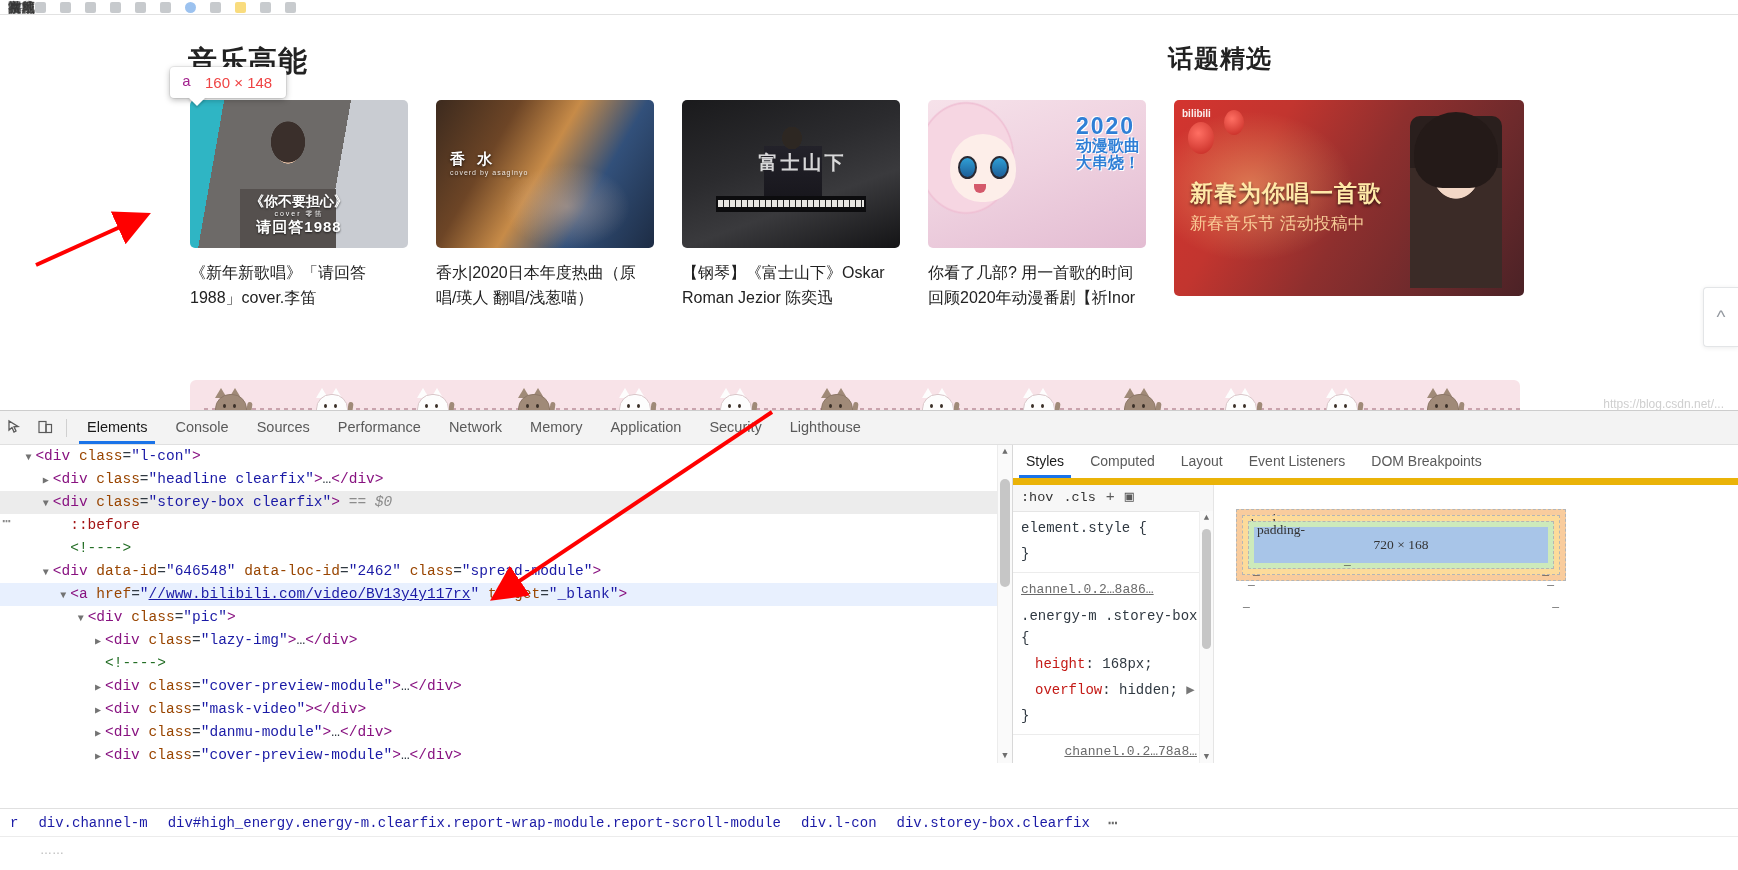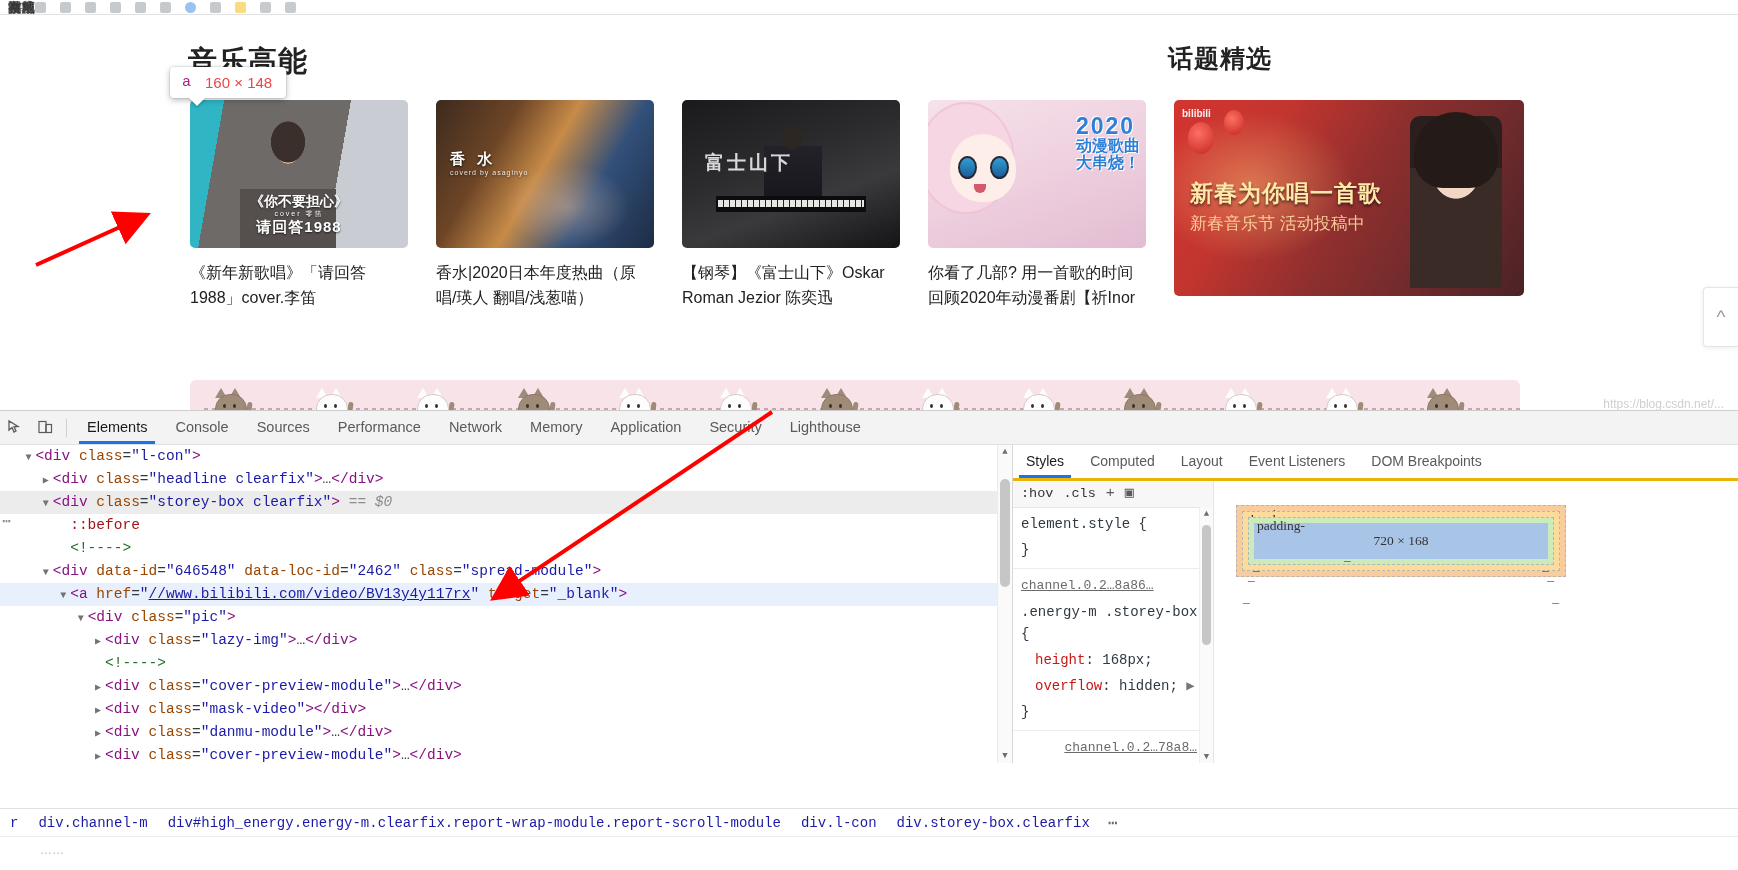--- a/index.html
+++ b/index.html
@@ -71,21 +71,21 @@
   .t2 .txt small{display:block;font-size:7px;letter-spacing:1px;font-weight:400;opacity:.85;}
 
   
   .t3{background:linear-gradient(160deg,#1a1a1c 0%,#2b2b2e 40%,#3a3a3d 65%,#141416 100%);}
   .t3 .piano{position:absolute;left:34px;top:96px;width:150px;height:16px;background:#0c0c0e;}
   .t3 .keys{position:absolute;left:36px;top:100px;width:146px;height:7px;
             background:repeating-linear-gradient(90deg,#e8e6e2 0 5px,#222 5px 6px);}
   .t3 .man{position:absolute;left:82px;top:24px;width:58px;height:78px;
            background:radial-gradient(ellipse 14px 16px at 28px 14px,#2d2722 0 70%,transparent 72%),
                       linear-gradient(180deg,transparent 0 28%,#23222a 28%,#17161c 100%);}
-  .t3 .txt{position:absolute;left:0;right:0;top:50px;text-align:left;color:rgba(255,255,255,.82);
+  .t3 .txt{position:absolute;left:0;right:0;top:50px;text-align:center;color:rgba(255,255,255,.82);
            font-size:19px;font-weight:700;letter-spacing:3px;margin-left:23px;}
 
   
   .t4{background:linear-gradient(160deg,#f6e2ea 0%,#efd2e0 45%,#e3bcd2 100%);}
   .t4 .hair{position:absolute;left:-6px;top:-4px;width:120px;height:156px;
             background:radial-gradient(ellipse 74px 86px at 44px 62px,#f6d6e2 0 62%,#efc0d4 64%,transparent 66%);}
   .t4 .face{position:absolute;left:22px;top:34px;width:66px;height:68px;border-radius:50% 50% 46% 46%;
             background:#fdeee9;}
   .t4 .eye{position:absolute;width:15px;height:19px;border-radius:50%;
            background:linear-gradient(180deg,#2f9fd6,#1d5d97);border:2px solid #2a2a33;}
@@ -209,21 +209,21 @@
   }
   .dom-scroll .thumbv{position:absolute;left:2px;top:34px;width:10px;height:108px;background:#c6c6c6;border-radius:5px;}
   .dom-scroll .arr{position:absolute;left:0;width:14px;height:14px;color:#6e6e6e;font-size:9px;
                    display:flex;align-items:center;justify-content:center;}
   .dom-scroll .arr.up{top:0;} .dom-scroll .arr.dn{bottom:0;}
 
   .styles-pane{
     flex:1;border-left:1px solid #d8d8d8;display:flex;flex-direction:column;position:relative;
   }
   .st-tabbar{
-    height:33px;display:flex;align-items:center;border-bottom:3px solid #eab308;background:#fff;
+    height:33px;display:flex;align-items:center;border-bottom:7px solid #eab308;background:#fff;
   }
   .st-tab{padding:0 13px;height:33px;line-height:33px;font-size:14px;color:#5a5a5a;position:relative;white-space:nowrap;}
   .st-tab.active{color:#1a1a1a;}
   .st-tab.active:after{content:"";position:absolute;left:6px;right:6px;bottom:0;height:3px;background:#1a73e8;}
 
   .st-body{flex:1;display:flex;overflow:hidden;}
   .st-rules{
     width:200px;border-right:1px solid #e5e5e5;position:relative;
     font-family:"Liberation Mono","DejaVu Sans Mono",monospace;
     font-size:14px;line-height:22px;color:#303942;

